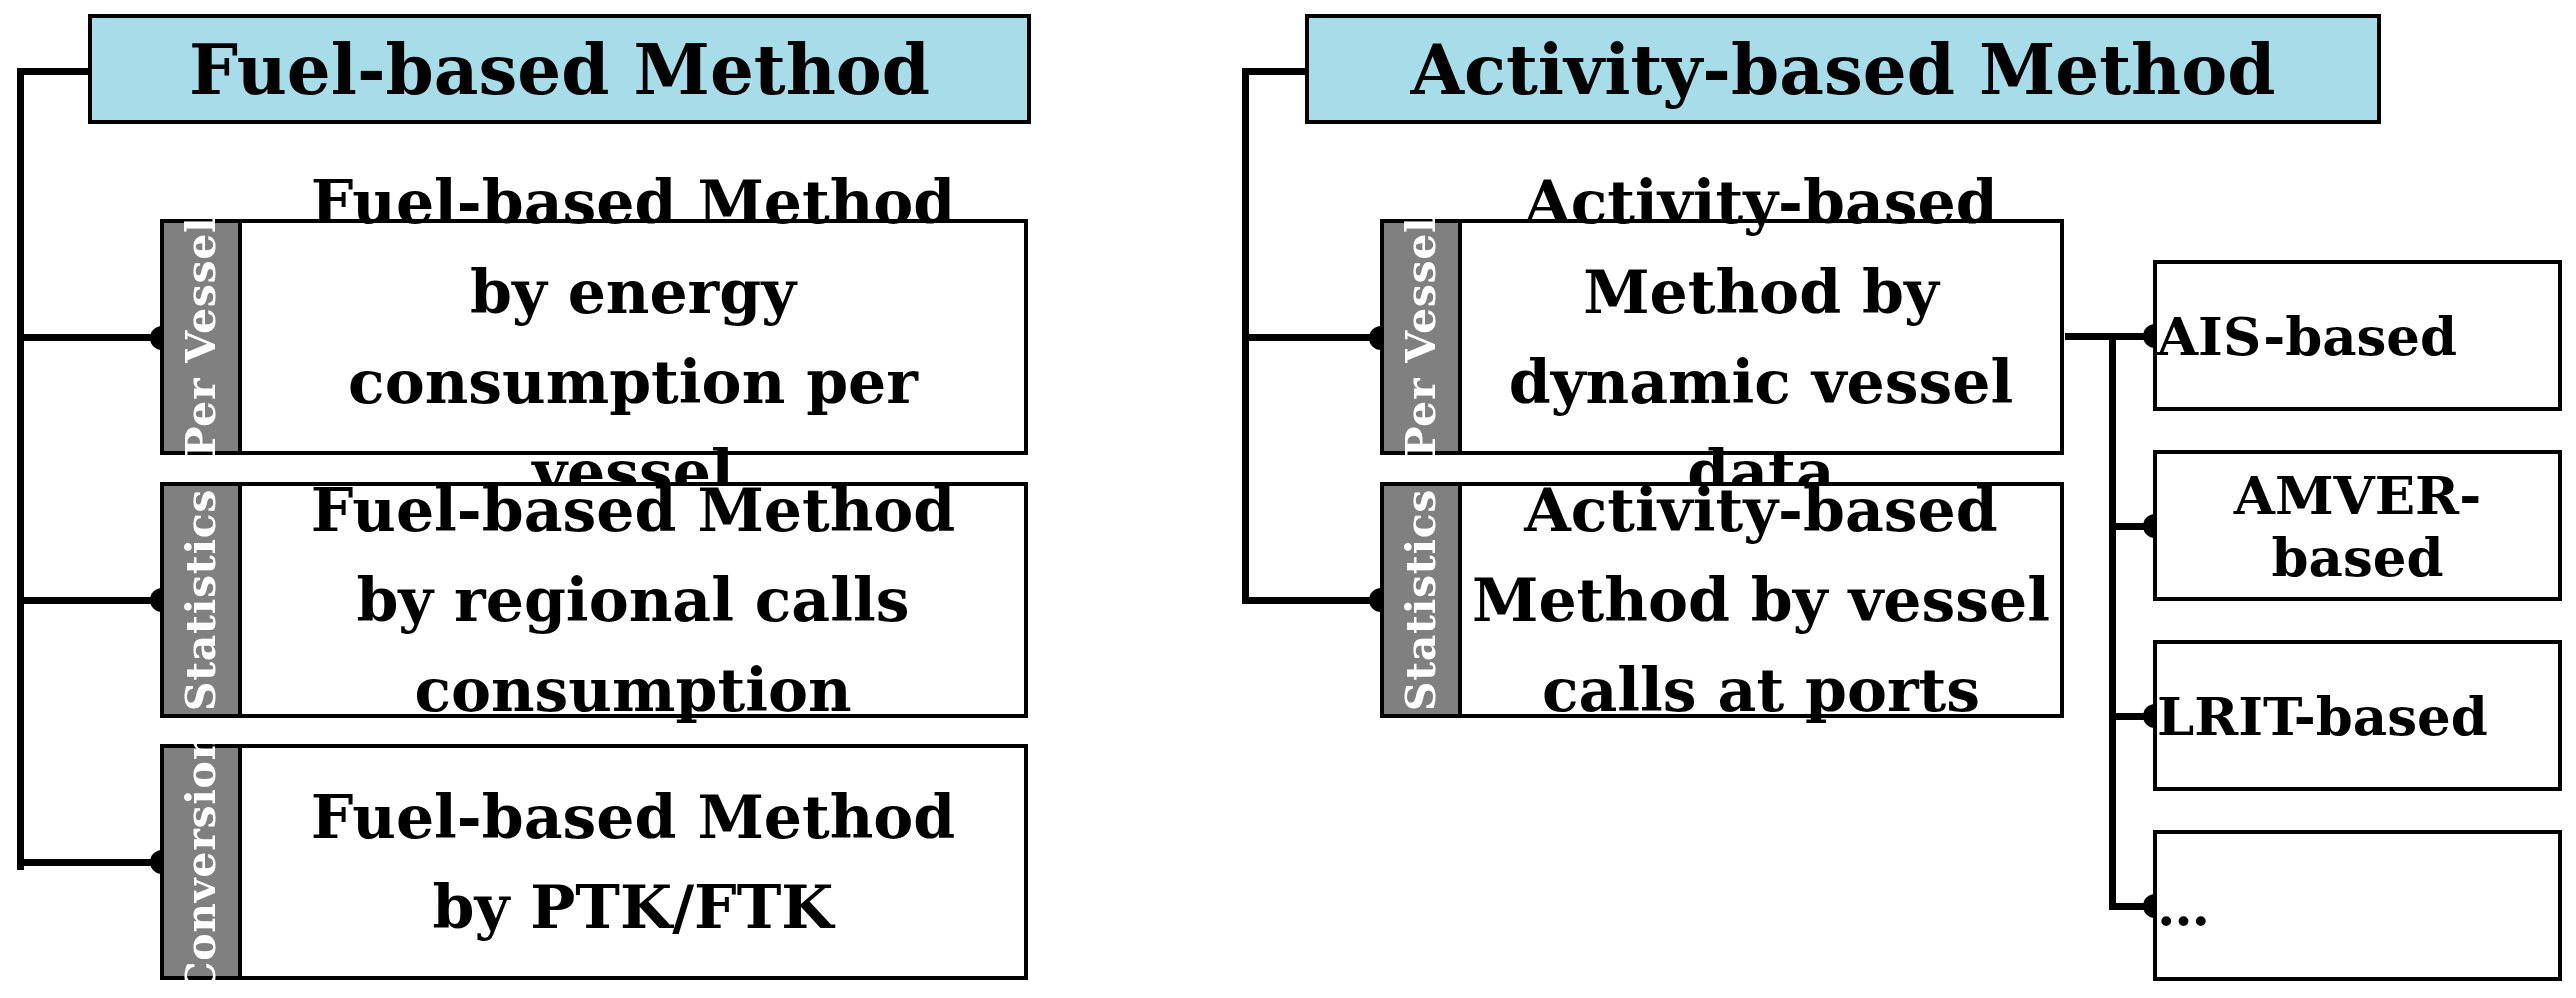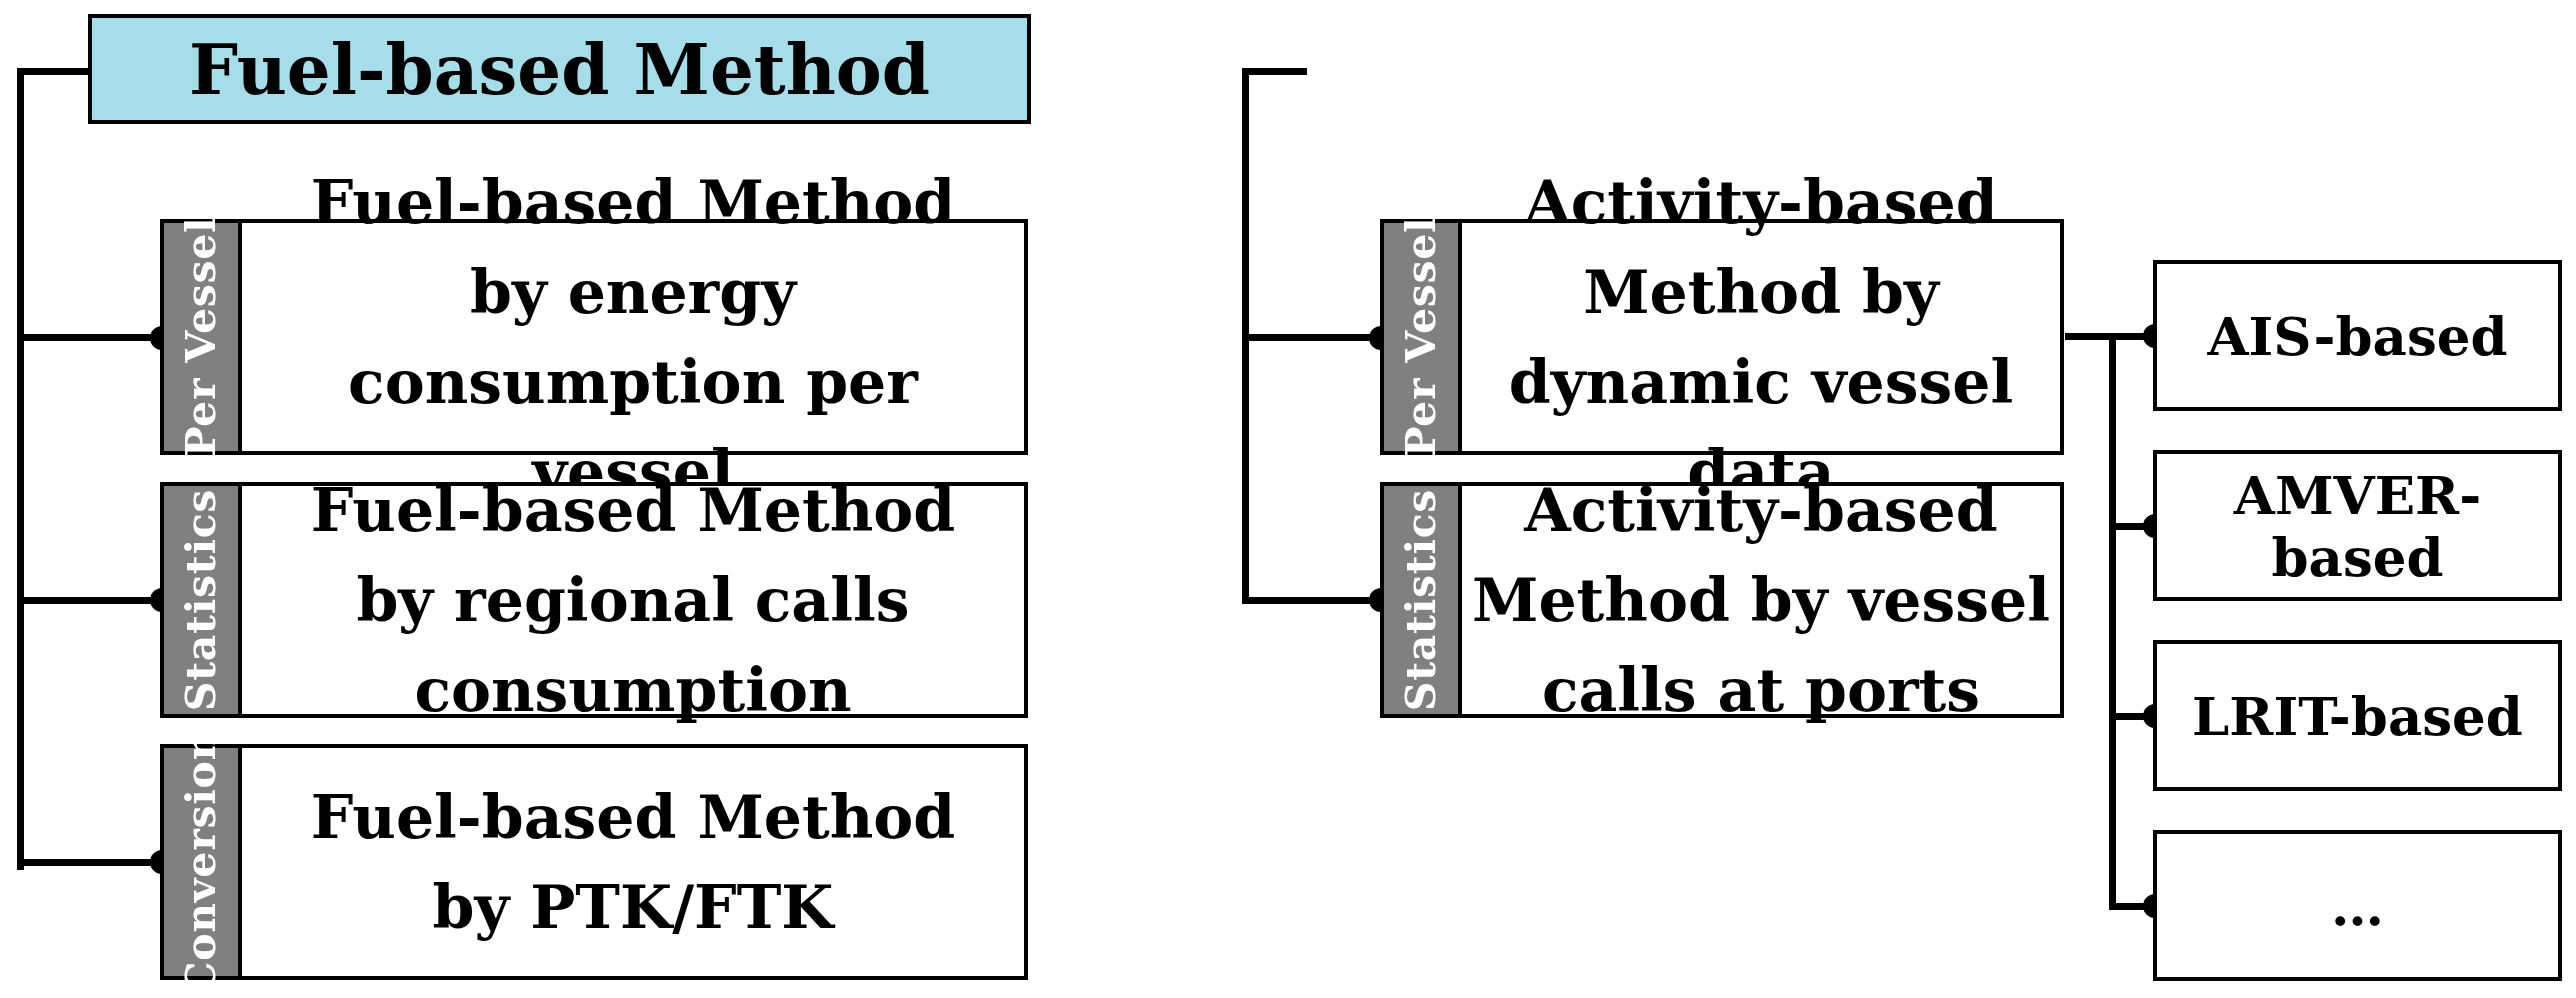--- a/index.html
+++ b/index.html
@@ -50,21 +50,21 @@
     font-size:60px;
     line-height:1.5;
   }
   .rowbody.pad-l{padding:0 49px;}
   .rowbody.pad-r{padding:0 4px;}
   .leaf{
     position:absolute;
     background:#ffffff;
     border:4.2px solid #000;
     box-sizing:border-box;
-    display:flex;align-items:center;justify-content:center;
+    display:flex;align-items:center;justify-content:flex-start;
     text-align:center;
     font-size:53px;
   }
 </style>
 </head>
 <body>
 
 <div class="canvas">
 
   <div class="line" style="left:17px;top:68px;width:7px;height:802px;"></div>
@@ -101,20 +101,23 @@
     <div class="rowbody pad-l">Fuel-based Method by PTK/FTK</div>
   </div>
 
   <div class="line" style="left:1242px;top:68px;width:7px;height:536px;"></div>
   <div class="line" style="left:1242px;top:68px;width:65px;height:7px;"></div>
   <div class="line" style="left:1242px;top:334px;width:143px;height:7px;"></div>
   <div class="line" style="left:1242px;top:597px;width:143px;height:7px;"></div>
   <div class="dot" style="left:1369px;top:326px;"></div>
   <div class="dot" style="left:1369px;top:588px;"></div>
 
+  <div class="hdr" style="left:1305px;top:14px;width:1076px;height:110px;">
+    <span>Activity-based Method</span>
+  </div>
 
   <div class="rowbox" style="left:1380px;top:219px;width:684px;height:236px;">
     <div class="tab">
       <span class="tab-label">Per Vessel</span>
     </div>
     <div class="rowbody pad-r">Activity-based Method by dynamic vessel data</div>
   </div>
 
   <div class="rowbox" style="left:1380px;top:482px;width:684px;height:236px;">
     <div class="tab">

